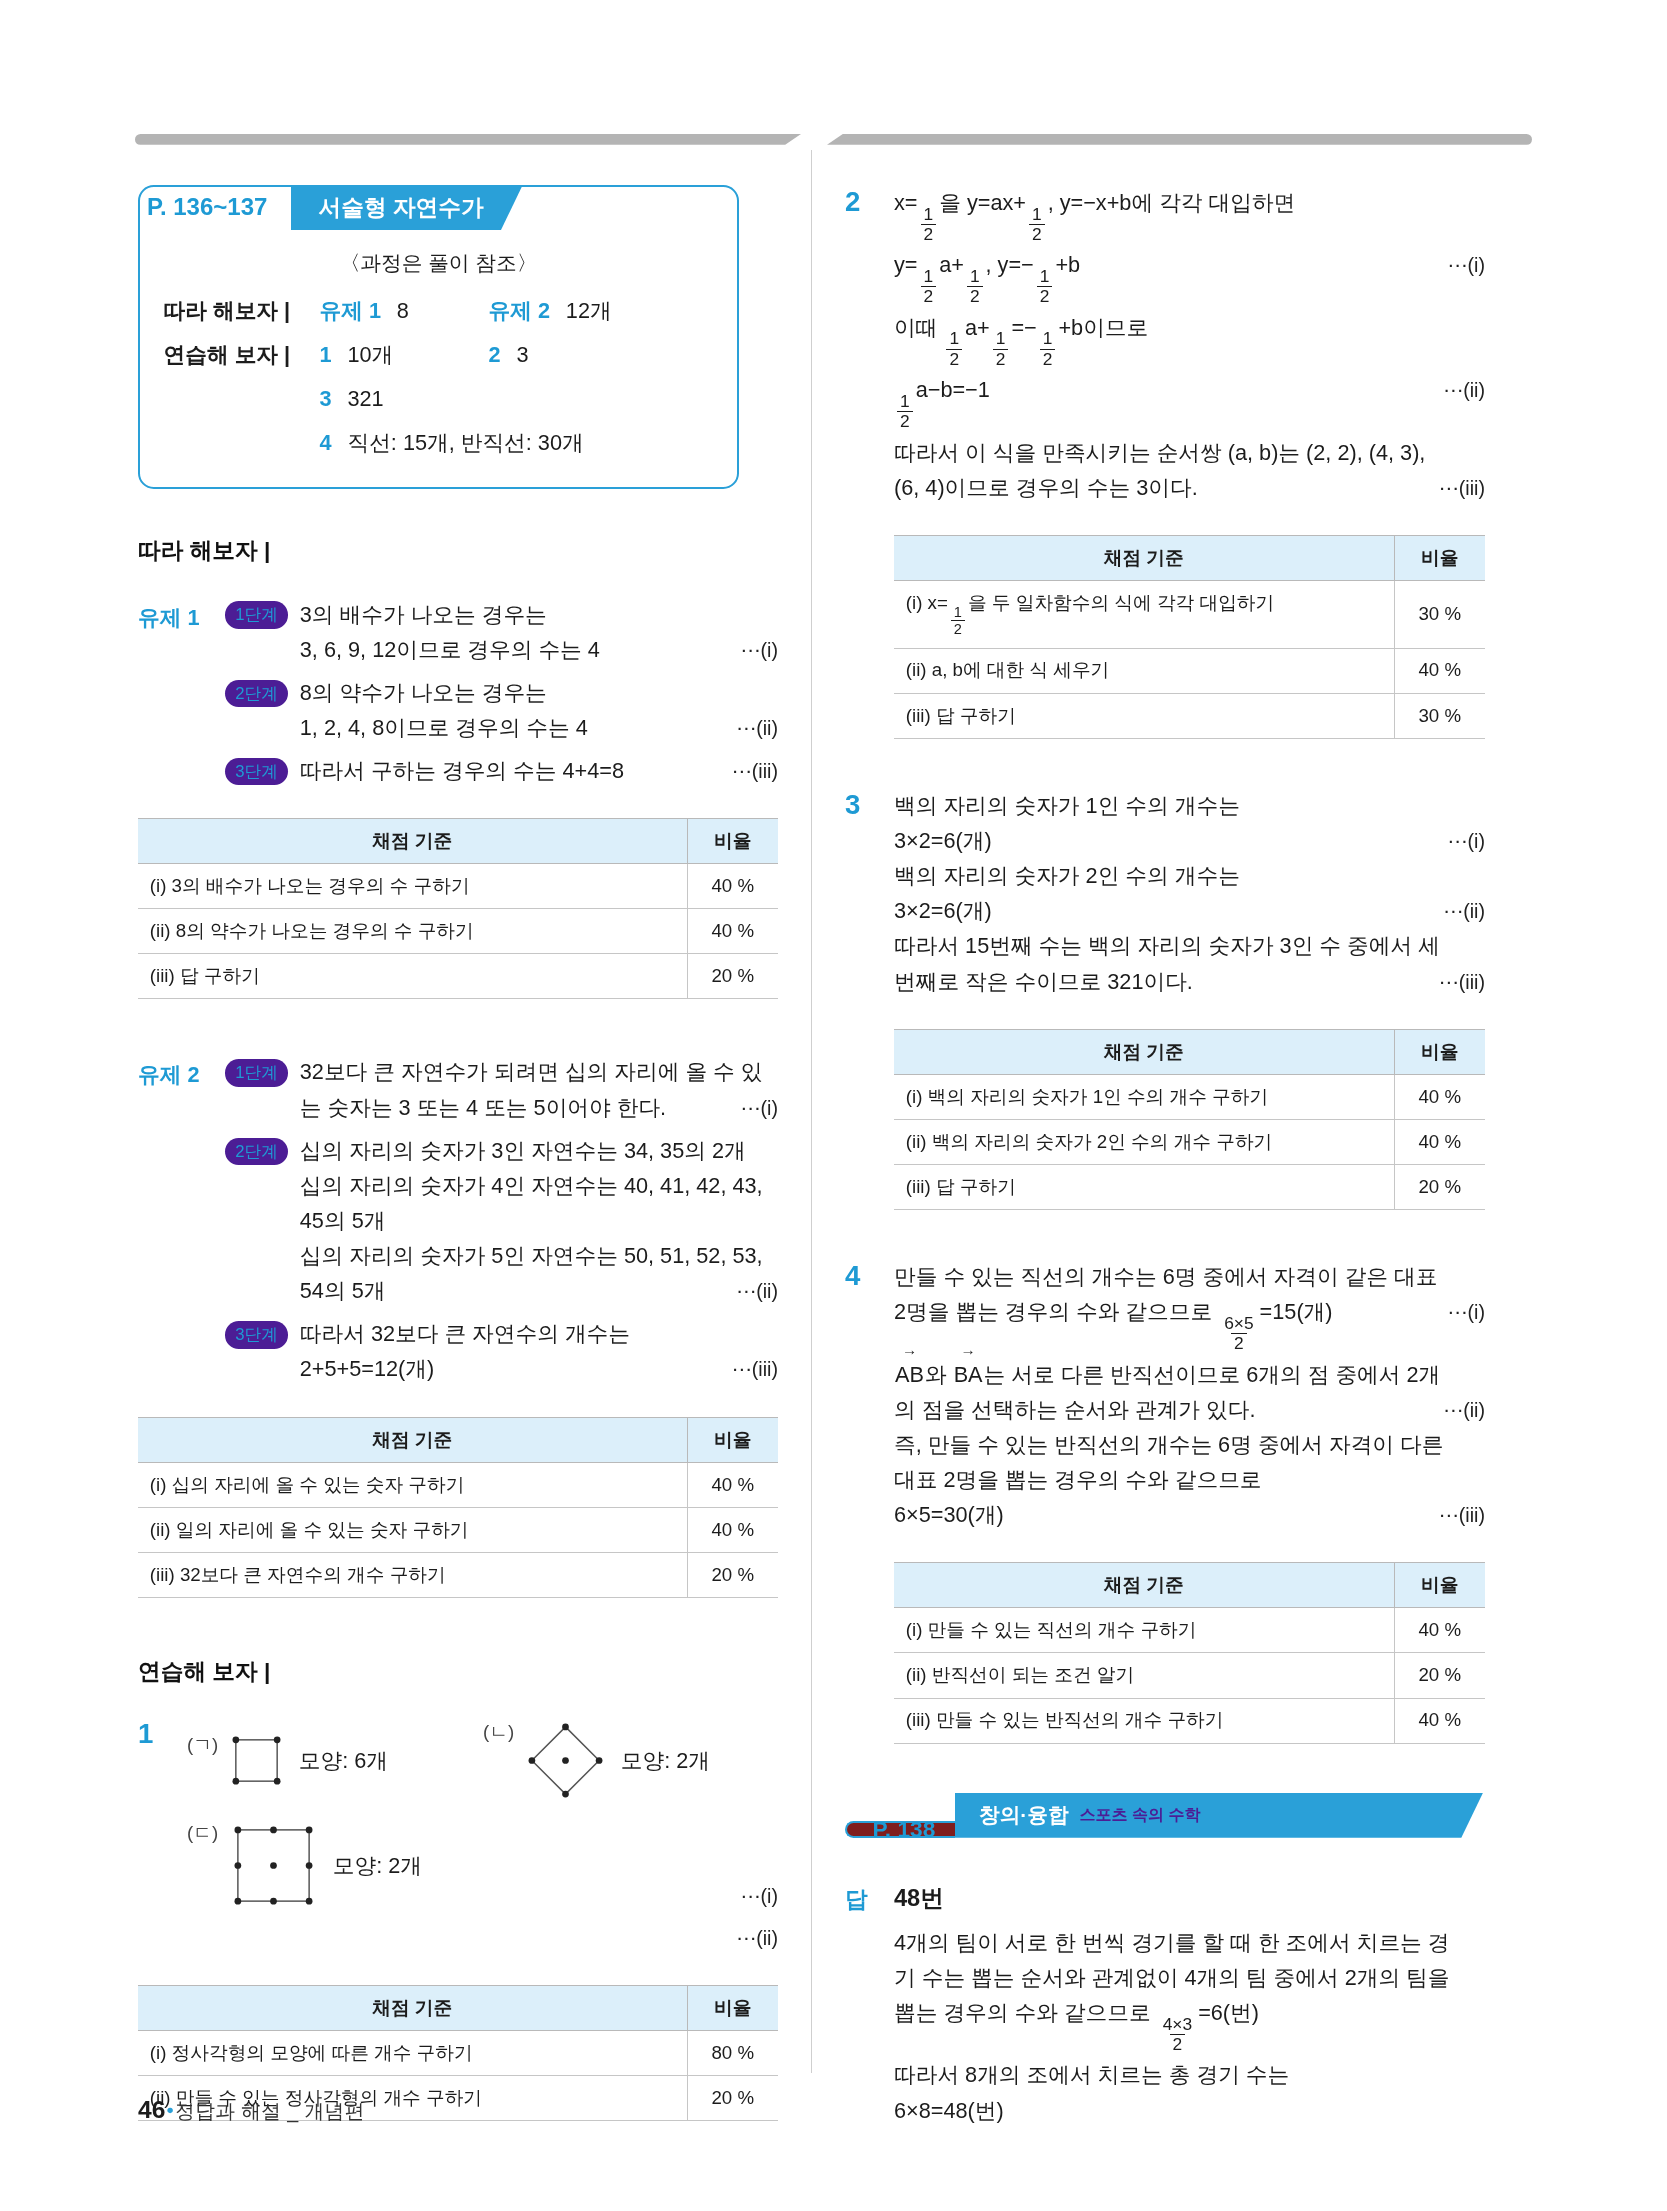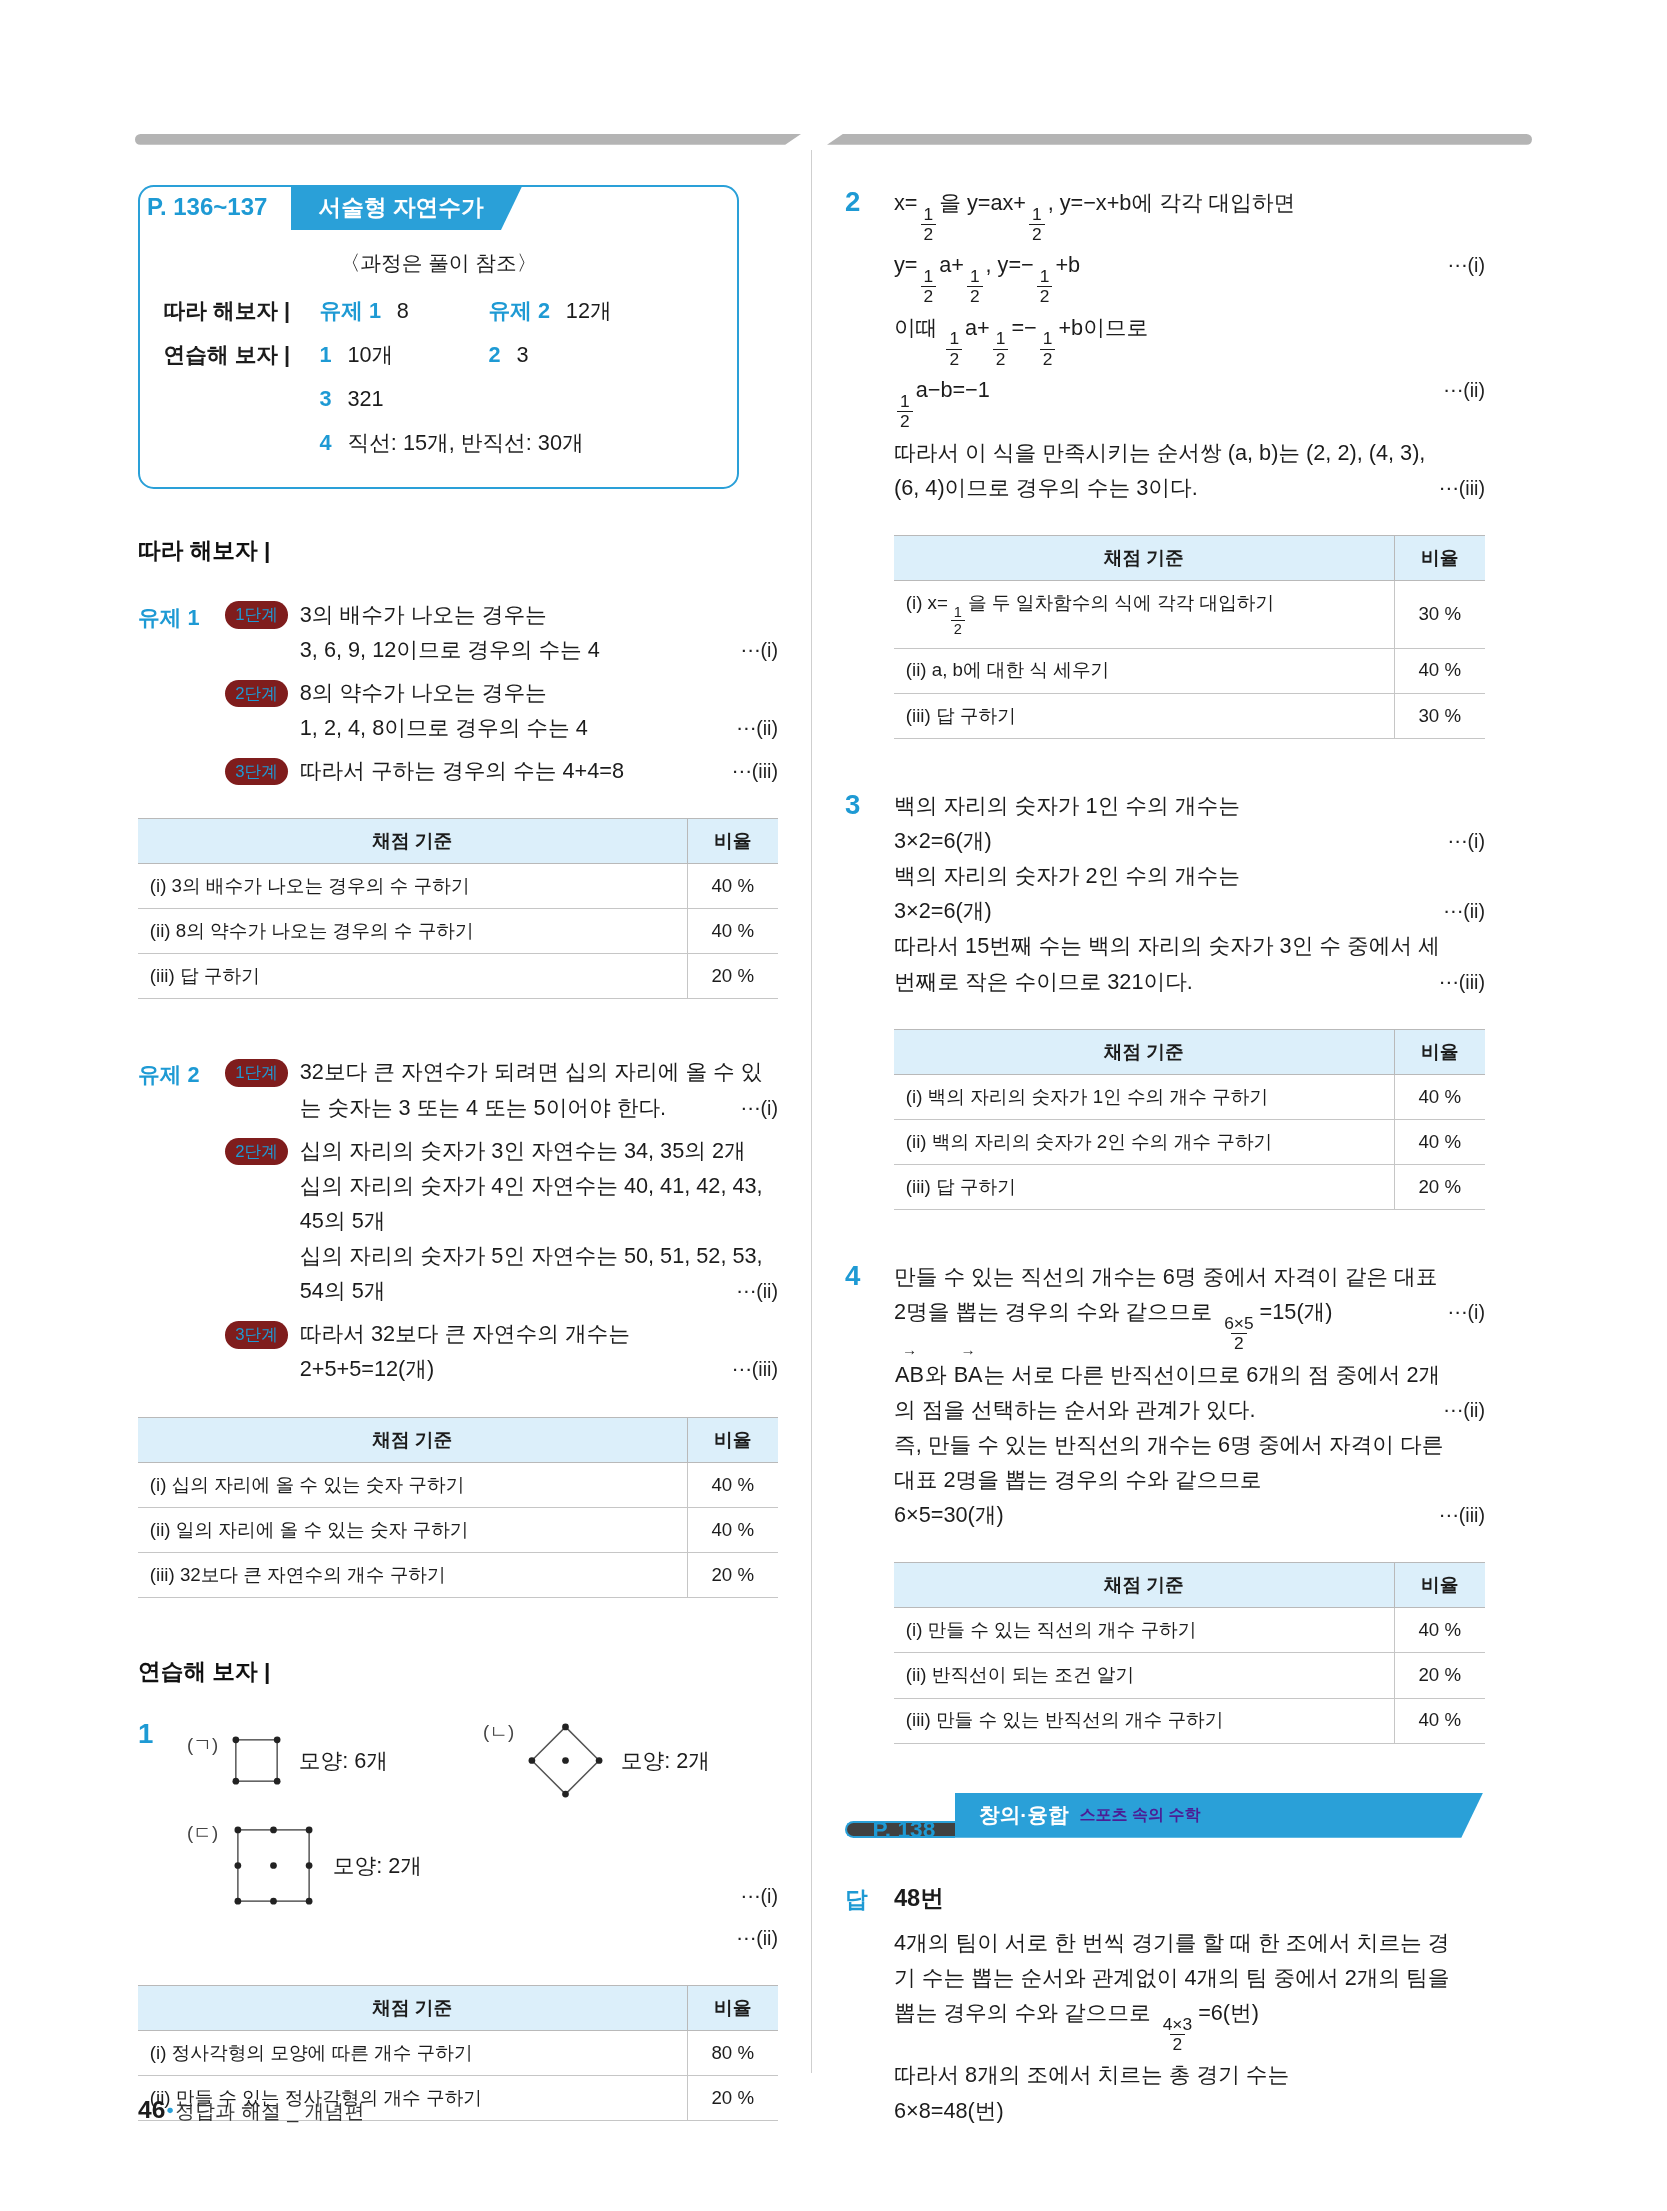--- a/index.html
+++ b/index.html
@@ -31,21 +31,21 @@
 
   .section-heading{font-size:22.7px;font-weight:bold;margin:3.9px 0 27.6px;color:#111;}
   .yeon{margin-top:25.6px;}
   .block{margin-bottom:55px;}
 
   
   .yuje{display:flex;}
   .yuje-label{flex:none;width:87px;color:#1e9ad4;font-weight:bold;padding-top:3px;}
   .steps{flex:1;display:flex;flex-direction:column;gap:7.9px;min-width:0;}
   .step{display:flex;}
-  .badge{flex:none;width:63px;height:27.6px;line-height:27.6px;text-align:center;background:#7f1d1d;color:#1e9ad4;border-radius:13.8px;font-size:16.7px;margin:4.9px 11.8px 0 0;}
+  .badge{flex:none;width:63px;height:27.6px;line-height:27.6px;text-align:center;background:#4c1d95;color:#1e9ad4;border-radius:13.8px;font-size:16.7px;margin:4.9px 11.8px 0 0;}
   .slines{flex:1;min-width:0;}
   .pline{display:flex;align-items:baseline;}
   .pline .t{min-height:1em;}
   .pline .tag{margin-left:auto;padding-left:9.9px;font-size:19.7px;color:#222;white-space:nowrap;}
 
   
   .score{width:100%;border-collapse:collapse;margin-top:30px;border-top:1px solid #9f9f9f;border-bottom:1px solid #9f9f9f;border-left-style:hidden;border-right-style:hidden;}
   .score th{background:#dceffa;font-weight:bold;font-size:18.7px;padding:6.9px 7.9px;border:1px solid #b9b9b9;text-align:center;}
   .score td{font-size:18.7px;padding:6.9px 11.8px;border:1px solid #c6c6c6;}
   .score td.pct,.score th.pct{width:91px;text-align:center;}
@@ -69,21 +69,21 @@
   .frac{display:inline-flex;flex-direction:column;align-items:center;vertical-align:-0.55em;line-height:1.12;font-size:0.8em;margin:3px 3px;}
   .frac .fn{display:block;padding:0 3px;}
   .frac .fd{display:block;border-top:1.4px solid currentColor;padding:0 3px;}
   .vec{position:relative;display:inline-block;margin:0 1px;}
   .vec::before{content:"\2192";position:absolute;top:-0.95em;left:50%;transform:translateX(-50%);font-size:0.7em;line-height:1;}
 
   .problem-block{margin-bottom:49px;}
 
   
   .sec2-bar{display:flex;height:45px;width:638px;margin:29.6px 0 41px;}
-  .sec2-page{flex:none;display:flex;align-items:center;padding:0 19.7px 0 25.6px;border:2px solid #2aa0d8;border-right:none;border-radius:22.7px 0 0 22.7px;color:#1e9ad4;font-weight:bold;font-size:22.7px;background:#404040;margin-top:28px;}
+  .sec2-page{flex:none;display:flex;align-items:center;padding:0 19.7px 0 25.6px;border:2px solid #2aa0d8;border-right:none;border-radius:22.7px 0 0 22.7px;color:#1e9ad4;font-weight:bold;font-size:22.7px;background:#7f1d1d;margin-top:28px;}
   .sec2-rest{flex:1;display:flex;align-items:center;gap:11px;background:#2aa0d8;color:#fff;padding:0 24px;clip-path:polygon(0 0,100% 0,calc(100% - 21.7px) 100%,0 100%);}
   .sec2-badge{font-size:20.7px;font-weight:bold;}
   .sec2-title{font-size:16px;font-weight:bold;color:#4c1d95;text-align:right;}
 
   .ansr-label{flex:none;width:49px;color:#1e9ad4;font-weight:bold;font-size:22.7px;padding-top:2px;}
   .ansr-value{font-weight:bold;font-size:23.6px;margin-bottom:7.9px;}
 
   
   .footer{position:absolute;left:138px;top:2096px;display:flex;align-items:baseline;gap:1px;}
   .pageno{font-size:24.6px;font-weight:bold;}

